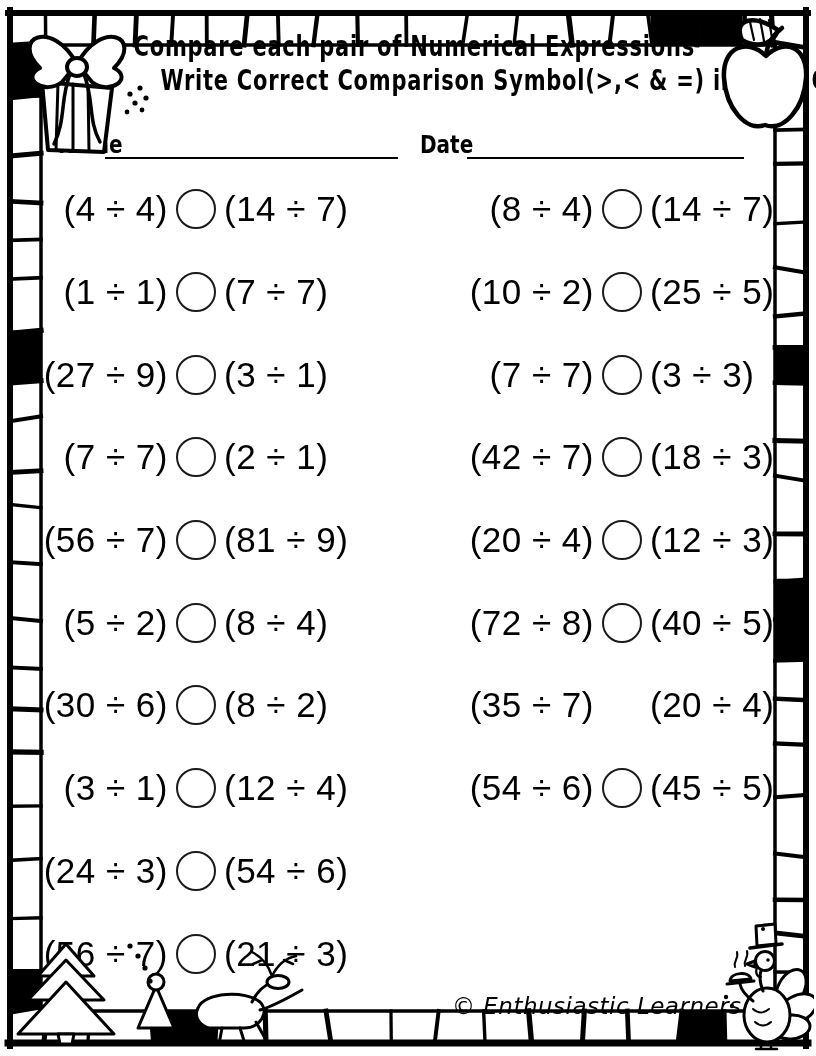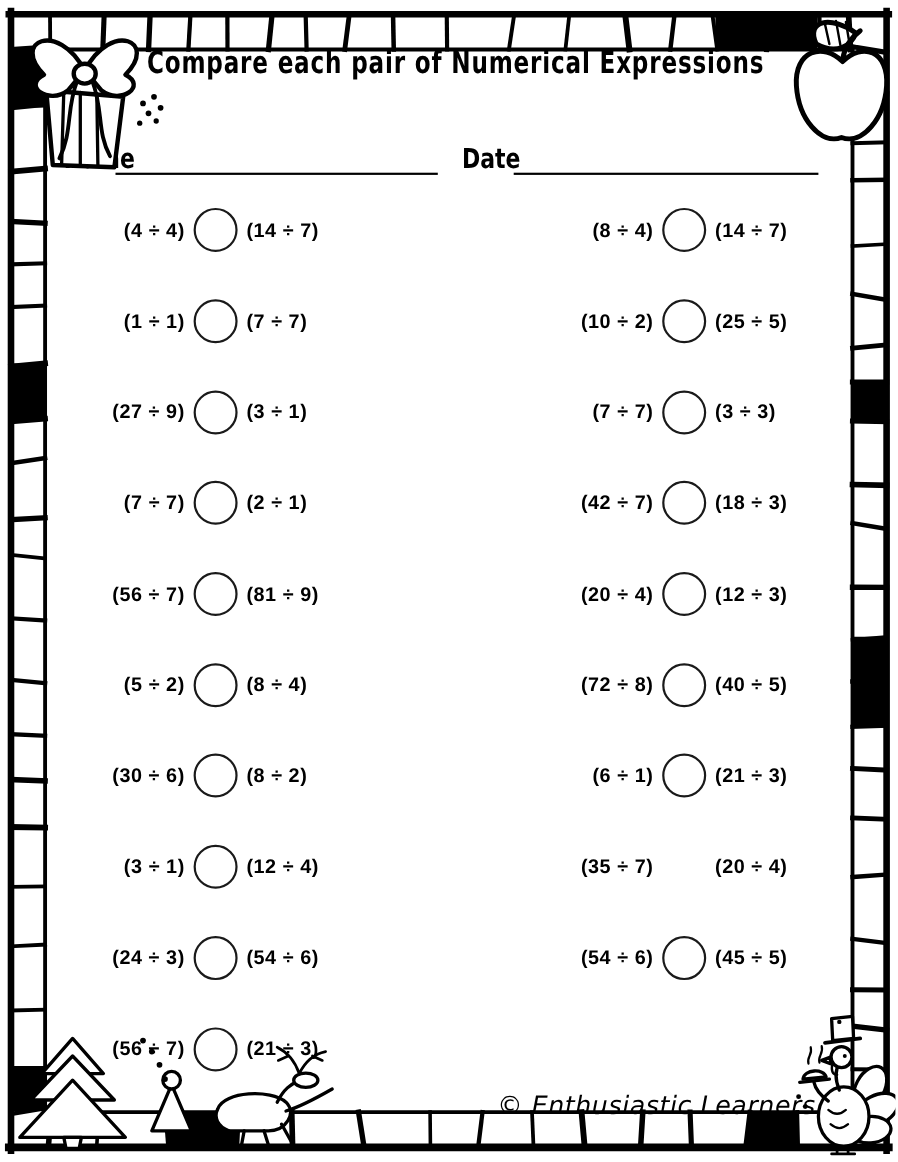--- a/index.html
+++ b/index.html
@@ -9,22 +9,22 @@
     background:#fff;
     overflow:hidden;
     font-family:"Liberation Sans",sans-serif;
     color:#000;
   }
   
   #border-svg{position:absolute;left:0;top:0;width:816px;height:1056px;}
   .corner-icon{position:absolute;pointer-events:none;}
   
   .title-wrap{
-    position:absolute;left:40px;top:40px;width:736px;
-    display:flex;align-items:flex-start;
+    position:absolute;left:40px;top:30px;width:736px;
+    display:flex;flex-direction:column;align-items:flex-start;
   }
   .title-line{
     display:inline-block;white-space:nowrap;
     font-family:"DejaVu Sans",sans-serif;font-weight:700;
     font-size:28px;line-height:34px;letter-spacing:1px;
     transform:scaleX(0.75);transform-origin:50% 50%;
   }
   
   .field-label{
     position:absolute;
@@ -35,21 +35,21 @@
   .field-line{position:absolute;border-top:2px solid #000;height:0;}
   
   .problems-col{position:absolute;top:168px;display:flex;flex-direction:column;}
   .col-left{left:35px;width:322px;}
   .col-right{left:462px;width:320px;}
   .prob-row{
     height:82.7px;
     display:grid;grid-template-columns:1fr 56px 1fr;
     align-items:center;
   }
-  .expr{font-size:18px;white-space:nowrap;letter-spacing:0.5px;font-weight:bold;}
+  .expr{font-size:35px;white-space:nowrap;letter-spacing:0.5px;}
   .expr-left{justify-self:end;}
   .expr-right{justify-self:start;}
   .circle{
     width:40px;height:40px;box-sizing:border-box;
     border:2px solid #1a1a1a;border-radius:50%;
     justify-self:center;background:#fff;
   }
   .circle.hidden{visibility:hidden;}
   
   .credit{
@@ -263,25 +263,20 @@
       <span class="circle"></span>
       <span class="expr expr-right">(12 ÷ 3)</span>
     </div>
 
     <div class="prob-row">
       <span class="expr expr-left">(72 ÷ 8)</span>
       <span class="circle"></span>
       <span class="expr expr-right">(40 ÷ 5)</span>
     </div>
 
-    <div class="prob-row">
-      <span class="expr expr-left">(6 ÷ 1)</span>
-      <span class="circle"></span>
-      <span class="expr expr-right">(21 ÷ 3)</span>
-    </div>
 
     <div class="prob-row">
       <span class="expr expr-left">(35 ÷ 7)</span>
       <span class="circle hidden"></span>
       <span class="expr expr-right">(20 ÷ 4)</span>
     </div>
 
     <div class="prob-row">
       <span class="expr expr-left">(54 ÷ 6)</span>
       <span class="circle"></span>

